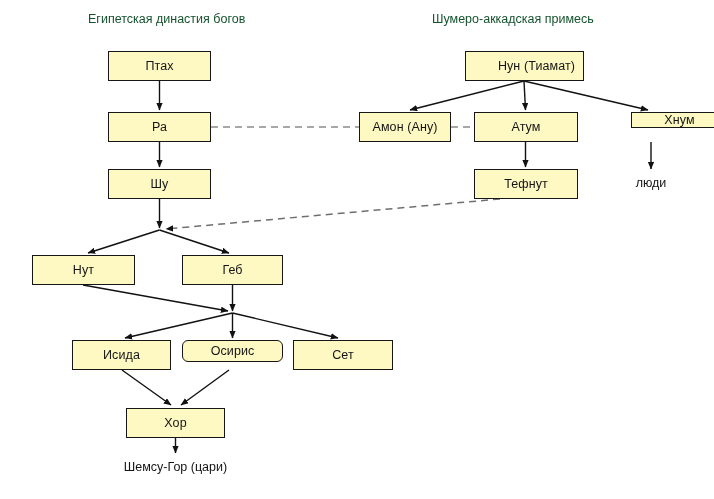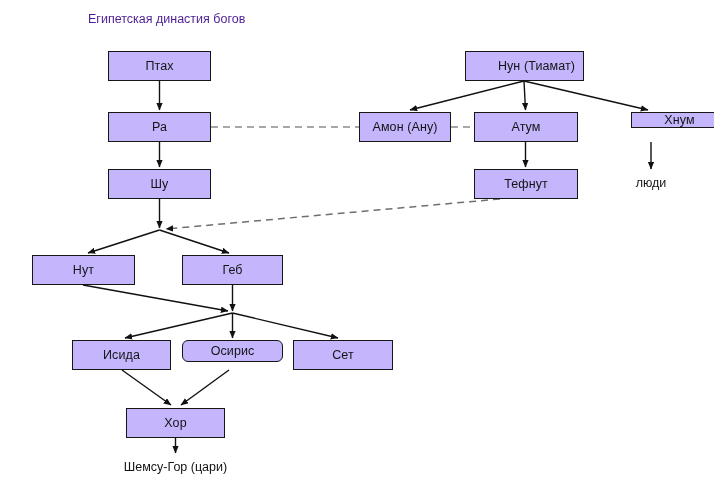--- a/index.html
+++ b/index.html
@@ -1,26 +1,26 @@
 <!DOCTYPE html>
 <html><head>
 <meta charset="utf-8">
 <style>
   html,body{margin:0;padding:0;background:#ffffff;}
   body{width:714px;height:499px;position:relative;overflow:hidden;
        font-family:"Liberation Sans","DejaVu Sans",sans-serif;color:#1a1a1a;}
   #diagram-root{position:absolute;left:0;top:0;width:714px;height:499px;}
   svg#edges{position:absolute;left:0;top:0;width:714px;height:499px;}
-  .node{position:absolute;box-sizing:border-box;background:#c4b5fd;
+  .node{position:absolute;box-sizing:border-box;background:#fef9c3;
         border:1.4px solid #161616;display:flex;align-items:center;
         justify-content:center;font-size:12.5px;line-height:1;
         letter-spacing:.1px;white-space:nowrap;z-index:3;color:#141414;}
   .plain{position:absolute;display:flex;align-items:center;justify-content:center;
          font-size:12.5px;white-space:nowrap;z-index:3;color:#141414;background:transparent;}
-  .col-title{position:absolute;font-size:12.5px;white-space:nowrap;color:#4c1d95;z-index:3;}
+  .col-title{position:absolute;font-size:12.5px;white-space:nowrap;color:#14532d;z-index:3;}
 </style>
 </head>
 <body>
 
 <div id="diagram-root">
 
   <svg id="edges" viewBox="0 0 714 499" xmlns="http://www.w3.org/2000/svg">
     <defs>
       <marker id="ah" markerWidth="9" markerHeight="9" refX="7.2" refY="3.2" orient="auto" markerUnits="userSpaceOnUse">
         <path d="M0,0 L7.6,3.2 L0,6.4 z" fill="#111111"></path>
@@ -75,20 +75,21 @@
 
       <line x1="451" y1="127" x2="474" y2="127"></line>
     </g>
     <g stroke="#6f6f6f" stroke-width="1.5" fill="none" stroke-dasharray="7,5">
        junction1 --&gt;
       <line x1="500" y1="199" x2="166" y2="229" marker-end="url(#ahd)"></line>
     </g>
   </svg>
 
   <div class="col-title" style="left:88px;top:12px;">Египетская династия богов</div>
+  <div class="col-title" style="left:432px;top:12px;">Шумеро-аккадская примесь</div>
 
   <div id="nodes-layer">
       <div class="node" style="left: 108px; top: 51px; width: 103px; height: 30px;">Птах</div>
       <div class="node" style="left: 108px; top: 112px; width: 103px; height: 30px;">Ра</div>
       <div class="node" style="left: 108px; top: 169px; width: 103px; height: 30px;">Шу</div>
       <div class="node" style="left: 32px; top: 255px; width: 103px; height: 30px;">Нут</div>
       <div class="node" style="left: 182px; top: 255px; width: 101px; height: 30px;">Геб</div>
       <div class="node" style="left: 72px; top: 340px; width: 99px; height: 30px;">Исида</div>
       <div class="node" style="left: 182px; top: 340px; width: 101px; height: 22px; border-radius: 6px;">Осирис</div>
       <div class="node" style="left: 293px; top: 340px; width: 100px; height: 30px;">Сет</div>

